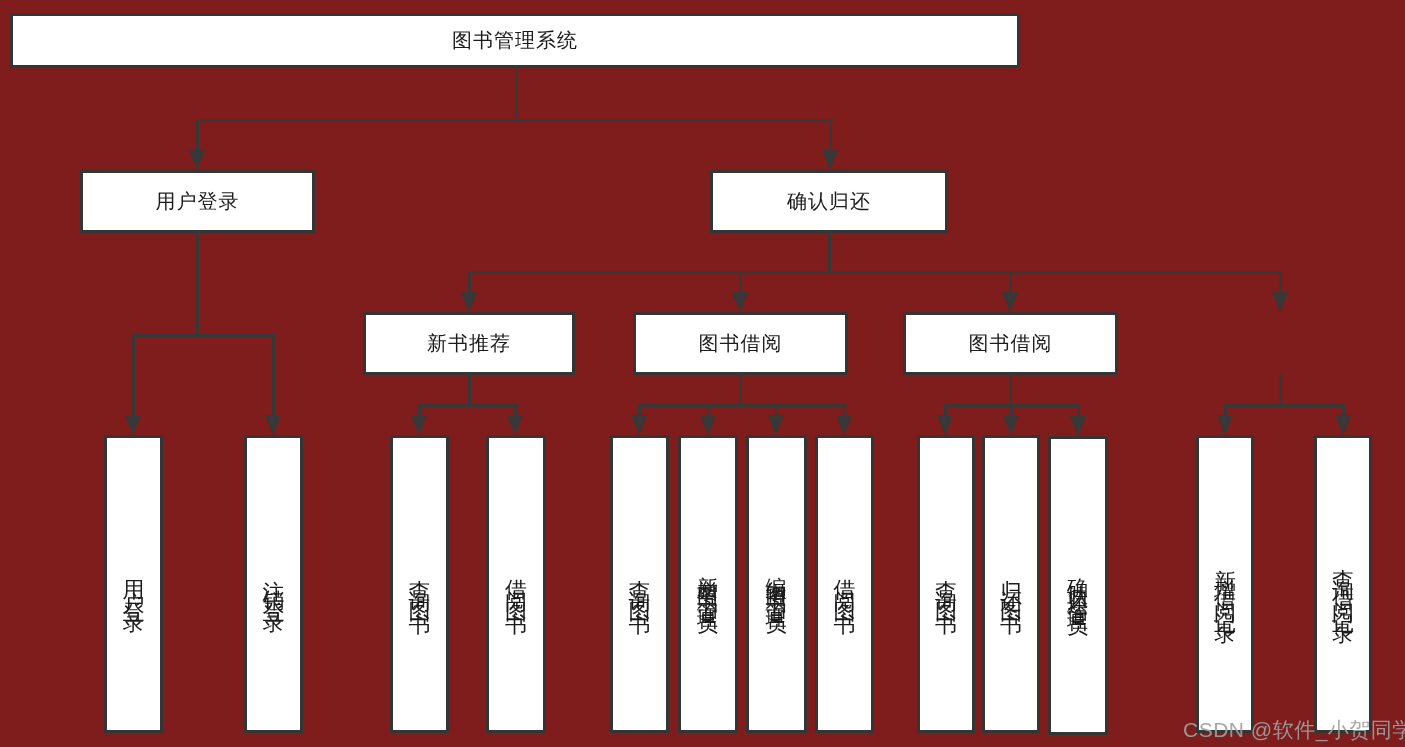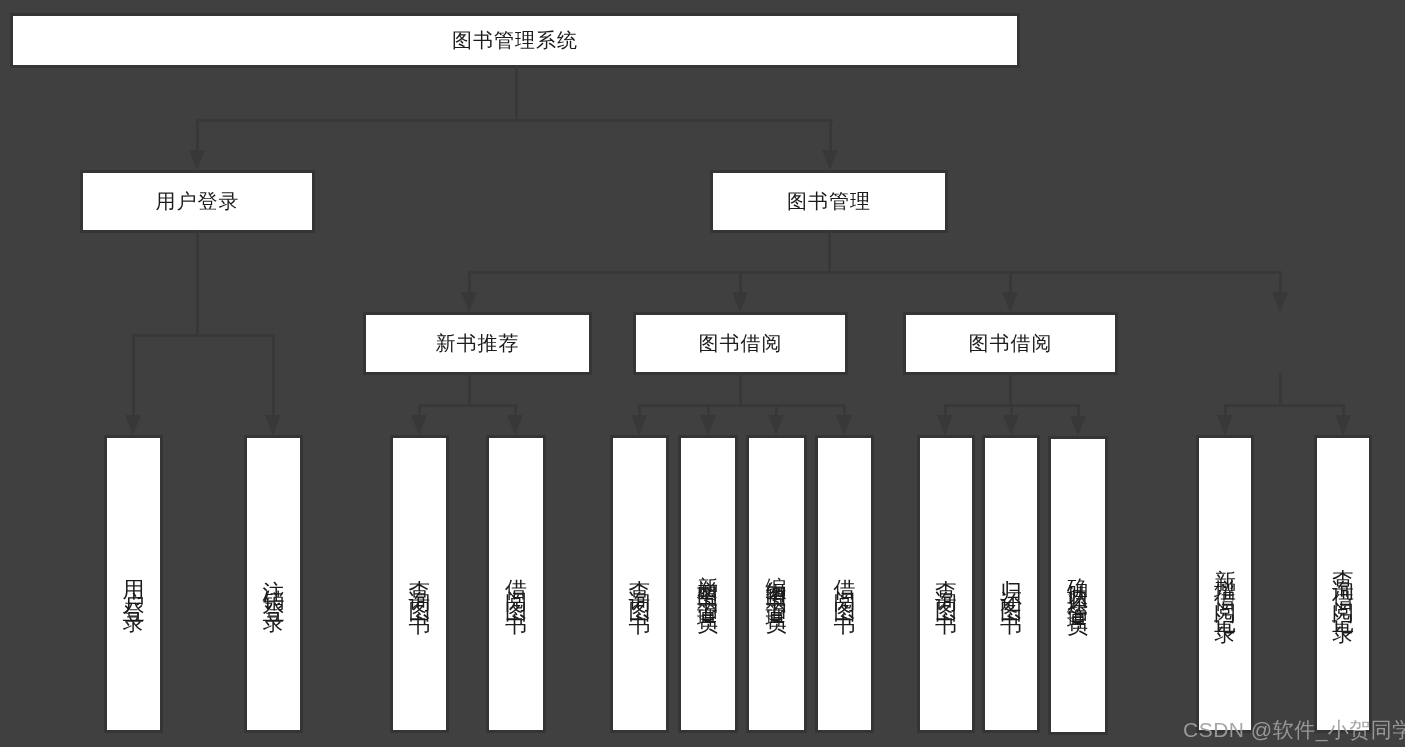--- a/index.html
+++ b/index.html
@@ -1,18 +1,18 @@
 <!DOCTYPE html>
 <html><head>
 <meta charset="utf-8">
 <style>
   html,body { margin:0; padding:0; background:#ffffff; }
   .canvas {
     position:relative; width:1405px; height:747px;
-    background:#404040; overflow:hidden;
+    background:#7f1d1d; overflow:hidden;
     font-family:"Liberation Sans","DejaVu Sans",sans-serif;
   }
   .box {
     position:absolute; background:#ffffff;
     border:3px solid #353535; box-sizing:border-box;
     display:flex; align-items:center; justify-content:center;
     color:#1b1b1b;
   }
   .h-label { font-size:20px; letter-spacing:1px; white-space:nowrap; }
   .v-label {
@@ -43,24 +43,24 @@
 
   <div class="box" style="left:10px;top:13px;width:1010px;height:55px;">
     <span class="h-label">图书管理系统</span>
   </div>
 
   <div class="box" style="left:80px;top:170px;width:235px;height:63px;">
     <span class="h-label">用户登录</span>
   </div>
 
   <div class="box" style="left:710px;top:170px;width:238px;height:63px;">
-    <span class="h-label">图书管理</span>
+    <span class="h-label">确认归还</span>
   </div>
 
-  <div class="box" style="left:363px;top:312px;width:229px;height:63px;">
+  <div class="box" style="left:363px;top:312px;width:212px;height:63px;">
     <span class="h-label">新书推荐</span>
   </div>
 
   <div class="box" style="left:633px;top:312px;width:215px;height:63px;font-family:Liberation Mono, monospace;">
     <span class="h-label">图书借阅</span>
   </div>
 
   <div class="box" style="left:903px;top:312px;width:215px;height:63px;">
     <span class="h-label">图书借阅</span>
   </div>

